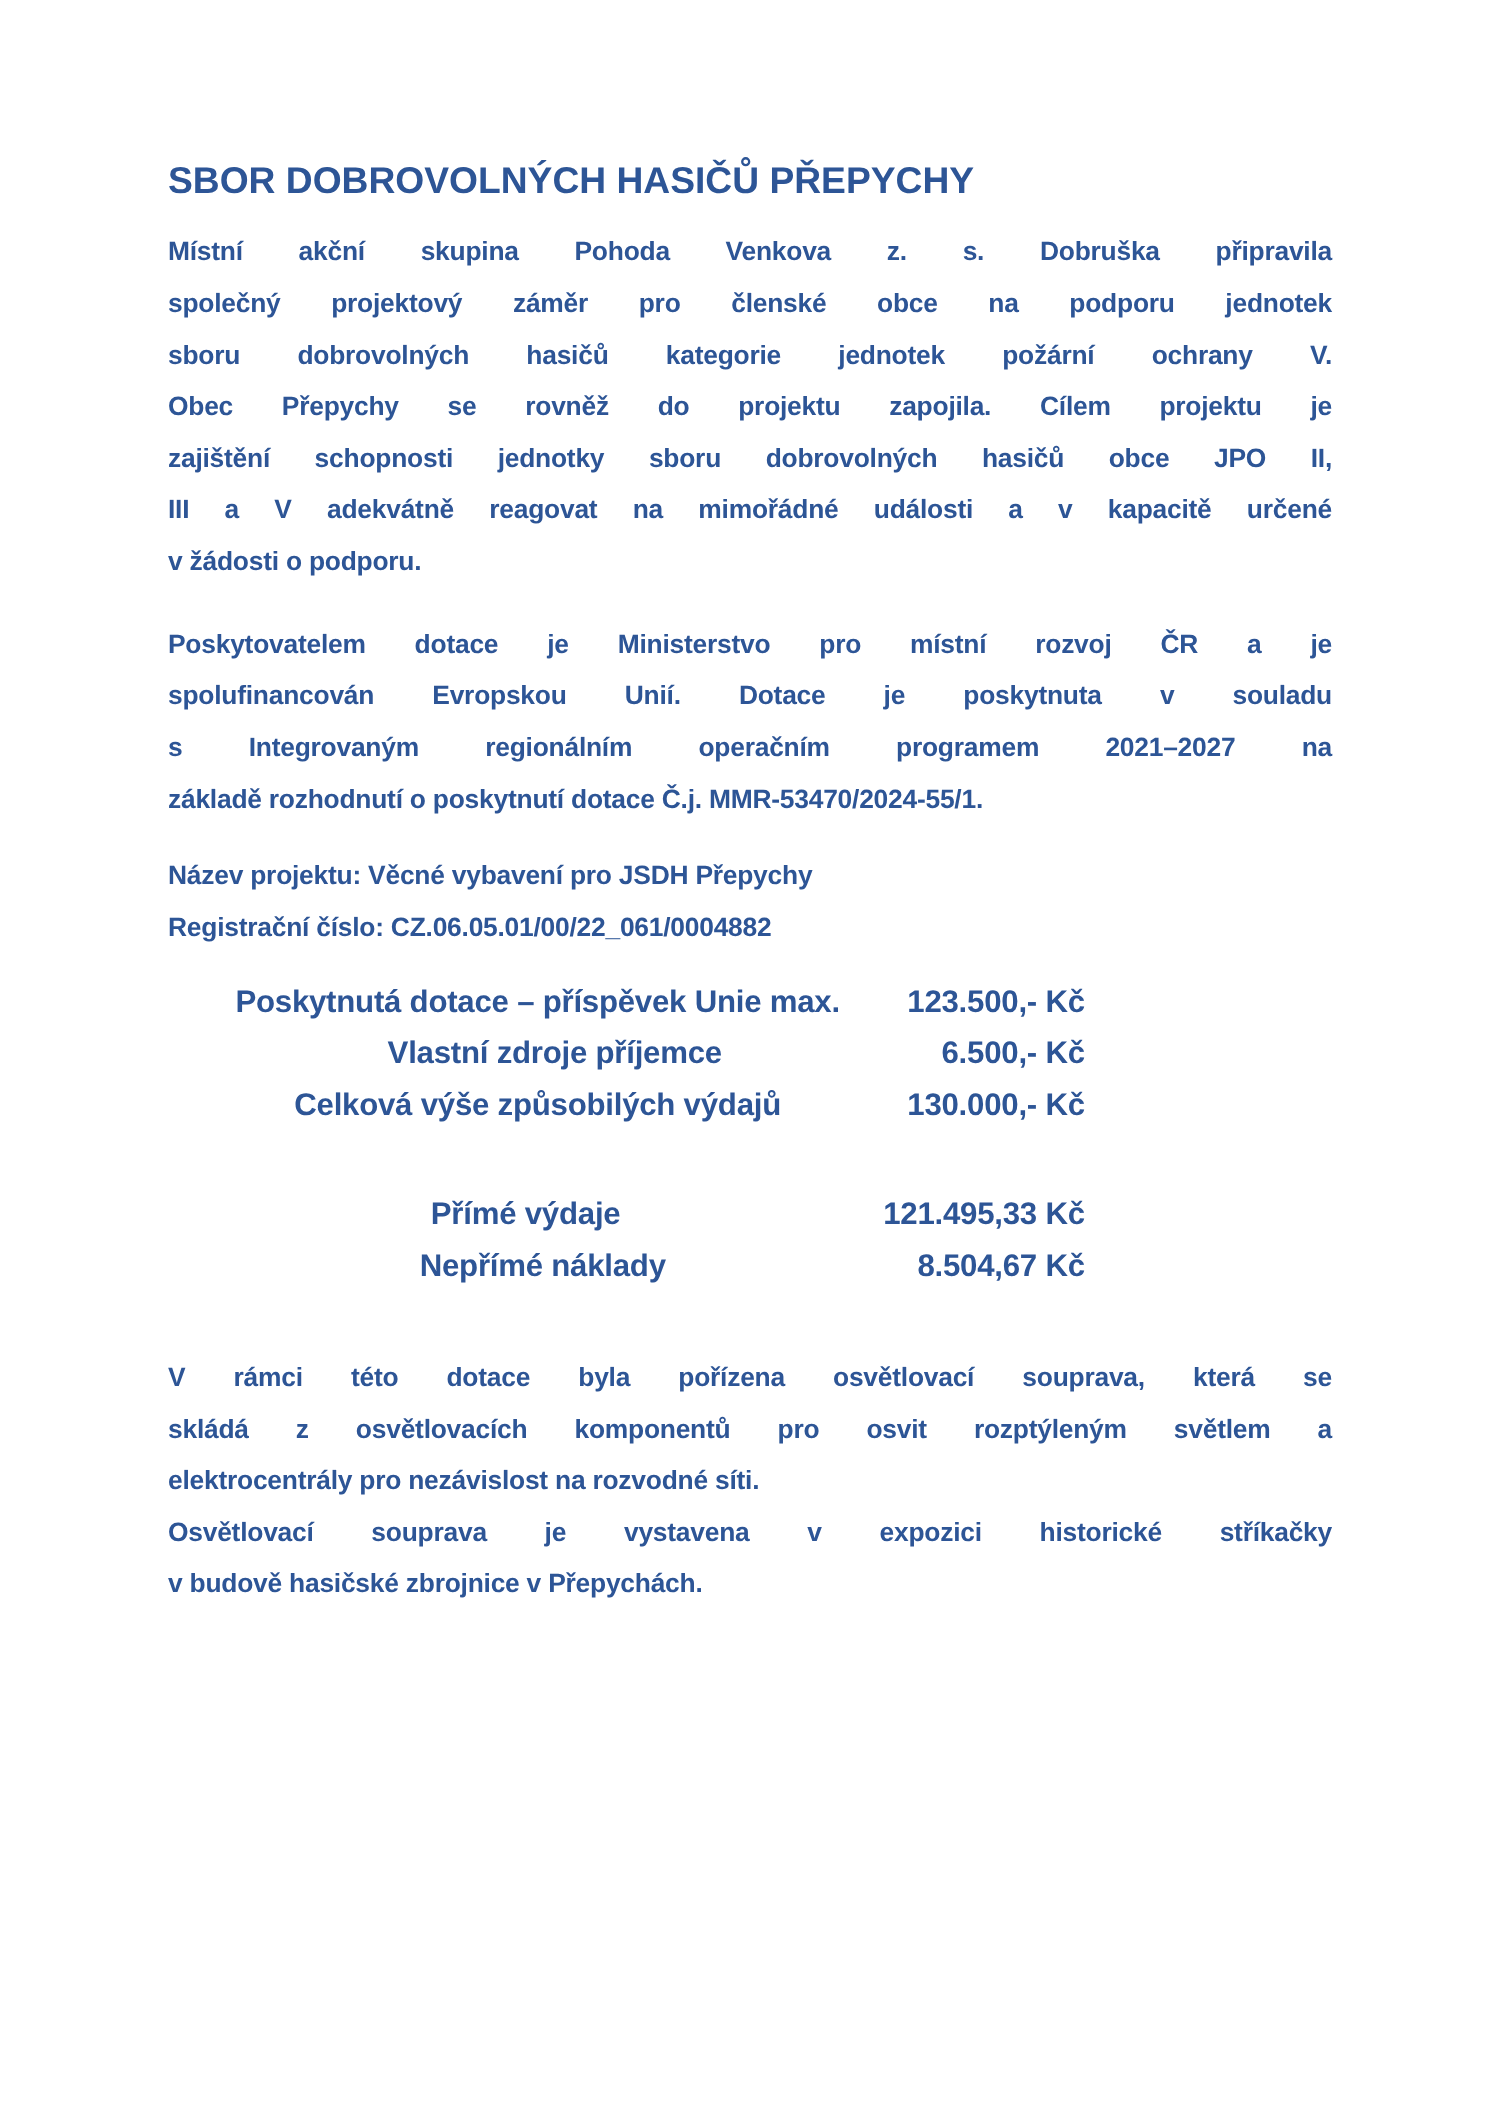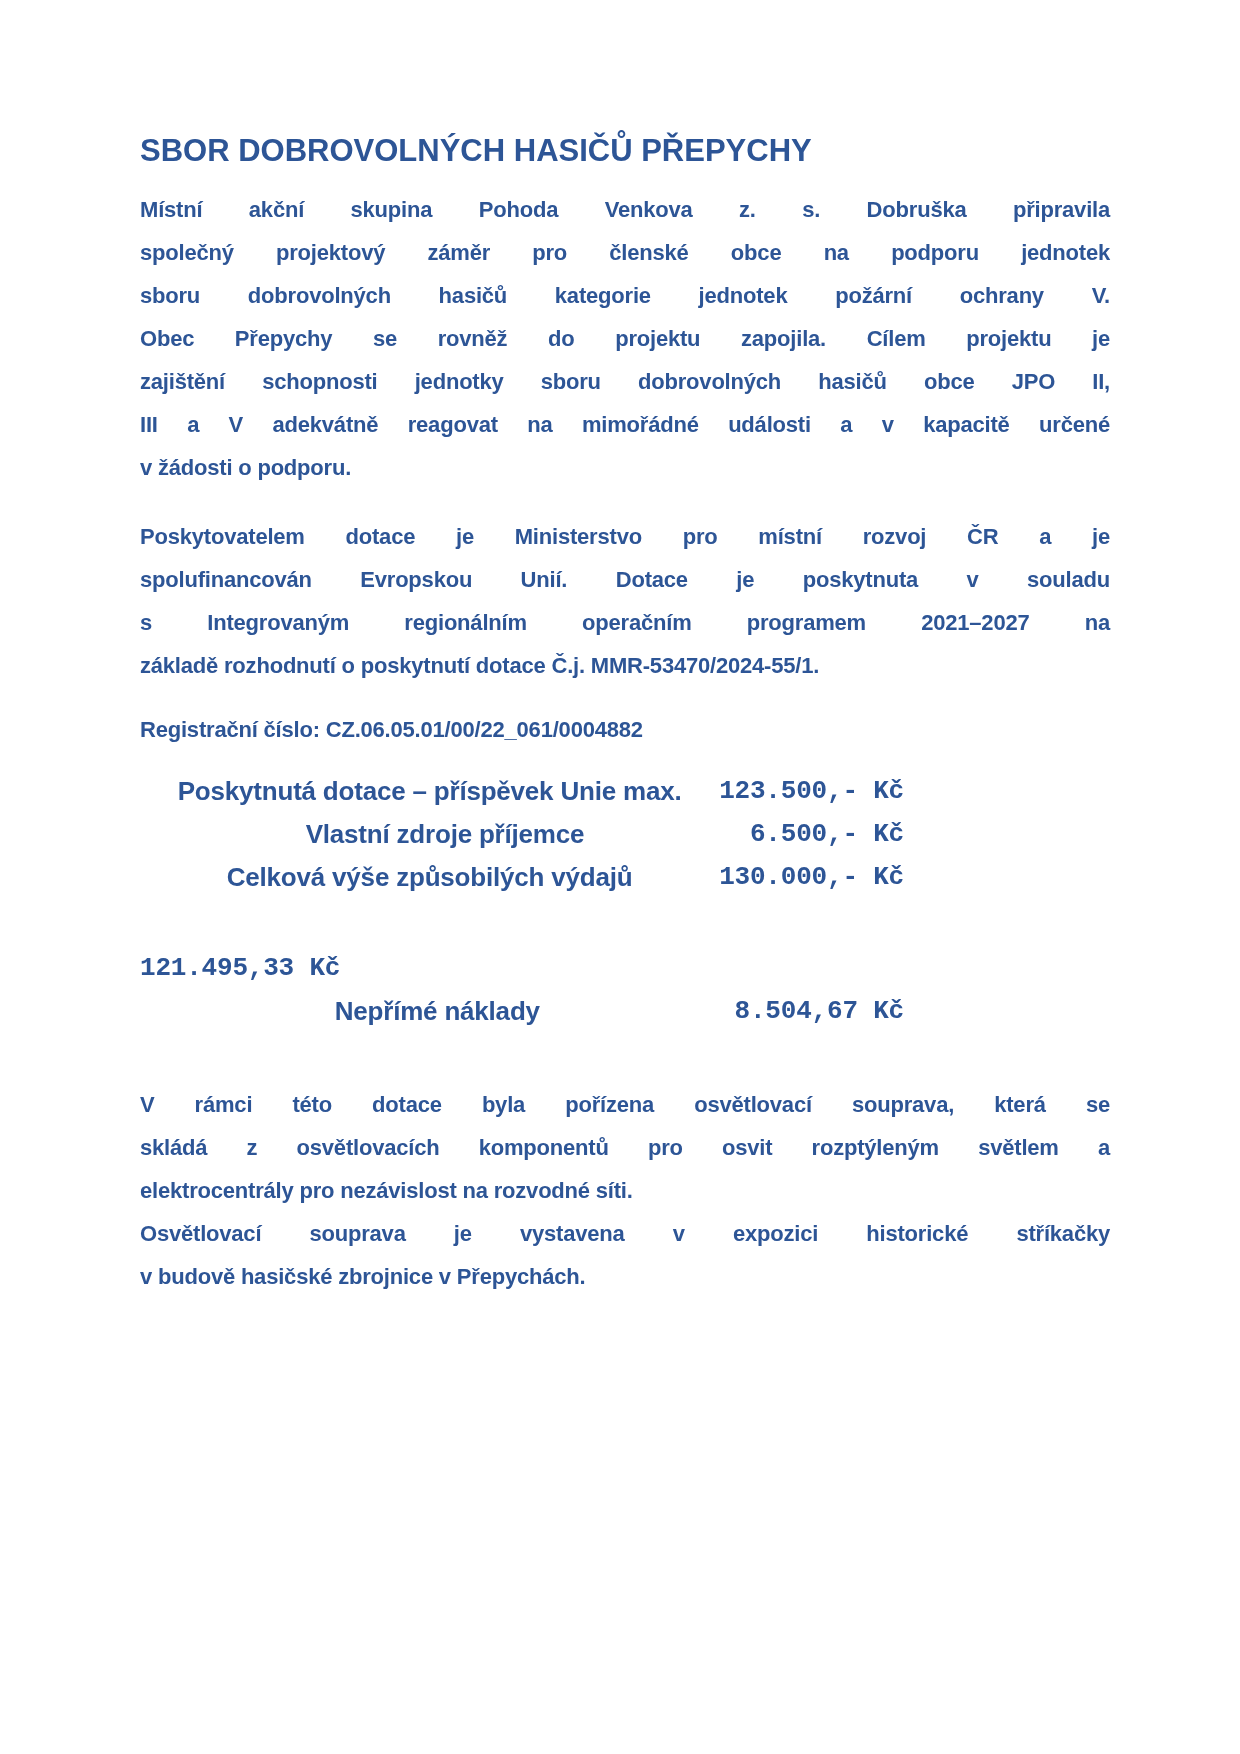--- a/index.html
+++ b/index.html
@@ -45,21 +45,21 @@
   .fin-table {
     font-size: 26px;
     line-height: 43px;
     letter-spacing: -0.2px;
     width: 764px;
   }
   .fin-funding  { margin-bottom: 48px; }
   .fin-expenses { margin-bottom: 50px; }
   .fin-row { display: flex; }
   .fin-row .fin-label { flex: 1 1 auto; text-align: center; }
-  .fin-row .fin-value { flex: 0 0 auto; text-align: left; white-space: nowrap; font-family: Liberation Mono, monospace; }
+  .fin-row .fin-value { flex: 0 0 auto; text-align: left; white-space: nowrap; }
   .closing-block .para { margin: 0; }
 </style>
 </head>
 <body>
 
 <div class="page">
 
   <h1 class="doc-title">SBOR DOBROVOLNÝCH HASIČŮ PŘEPYCHY</h1>
 
 
@@ -74,40 +74,42 @@
     </div>
 
   <div class="para para-provider">
       <div class="jline">Poskytovatelem dotace je Ministerstvo pro místní rozvoj ČR a je</div>
       <div class="jline">spolufinancován Evropskou Unií. Dotace je poskytnuta v souladu</div>
       <div class="jline">s Integrovaným regionálním operačním programem 2021–2027 na</div>
       <div class="jline jline-last">základě rozhodnutí o poskytnutí dotace Č.j. MMR-53470/2024-55/1.</div>
     </div>
 
   <div class="para project-block">
+    <div class="pline">Název projektu: Věcné vybavení pro JSDH Přepychy</div>
     <div class="pline">Registrační číslo: CZ.06.05.01/00/22_061/0004882</div>
   </div>
 
   <div class="fin-table fin-funding">
       <div class="fin-row">
         <span class="fin-label">Poskytnutá dotace – příspěvek Unie max.</span>
         <span class="fin-value">123.500,- Kč</span>
       </div>
       <div class="fin-row">
         <span class="fin-label">Vlastní zdroje příjemce</span>
         <span class="fin-value">6.500,- Kč</span>
       </div>
       <div class="fin-row">
         <span class="fin-label">Celková výše způsobilých výdajů</span>
         <span class="fin-value">130.000,- Kč</span>
       </div>
     </div>
 
   <div class="fin-table fin-expenses">
       <div class="fin-row">
+        <span class="fin-label">Přímé výdaje</span>
         <span class="fin-value">121.495,33 Kč</span>
       </div>
       <div class="fin-row">
         <span class="fin-label">Nepřímé náklady</span>
         <span class="fin-value">8.504,67 Kč</span>
       </div>
     </div>
 
   <div class="closing-block">
     <div class="para">

